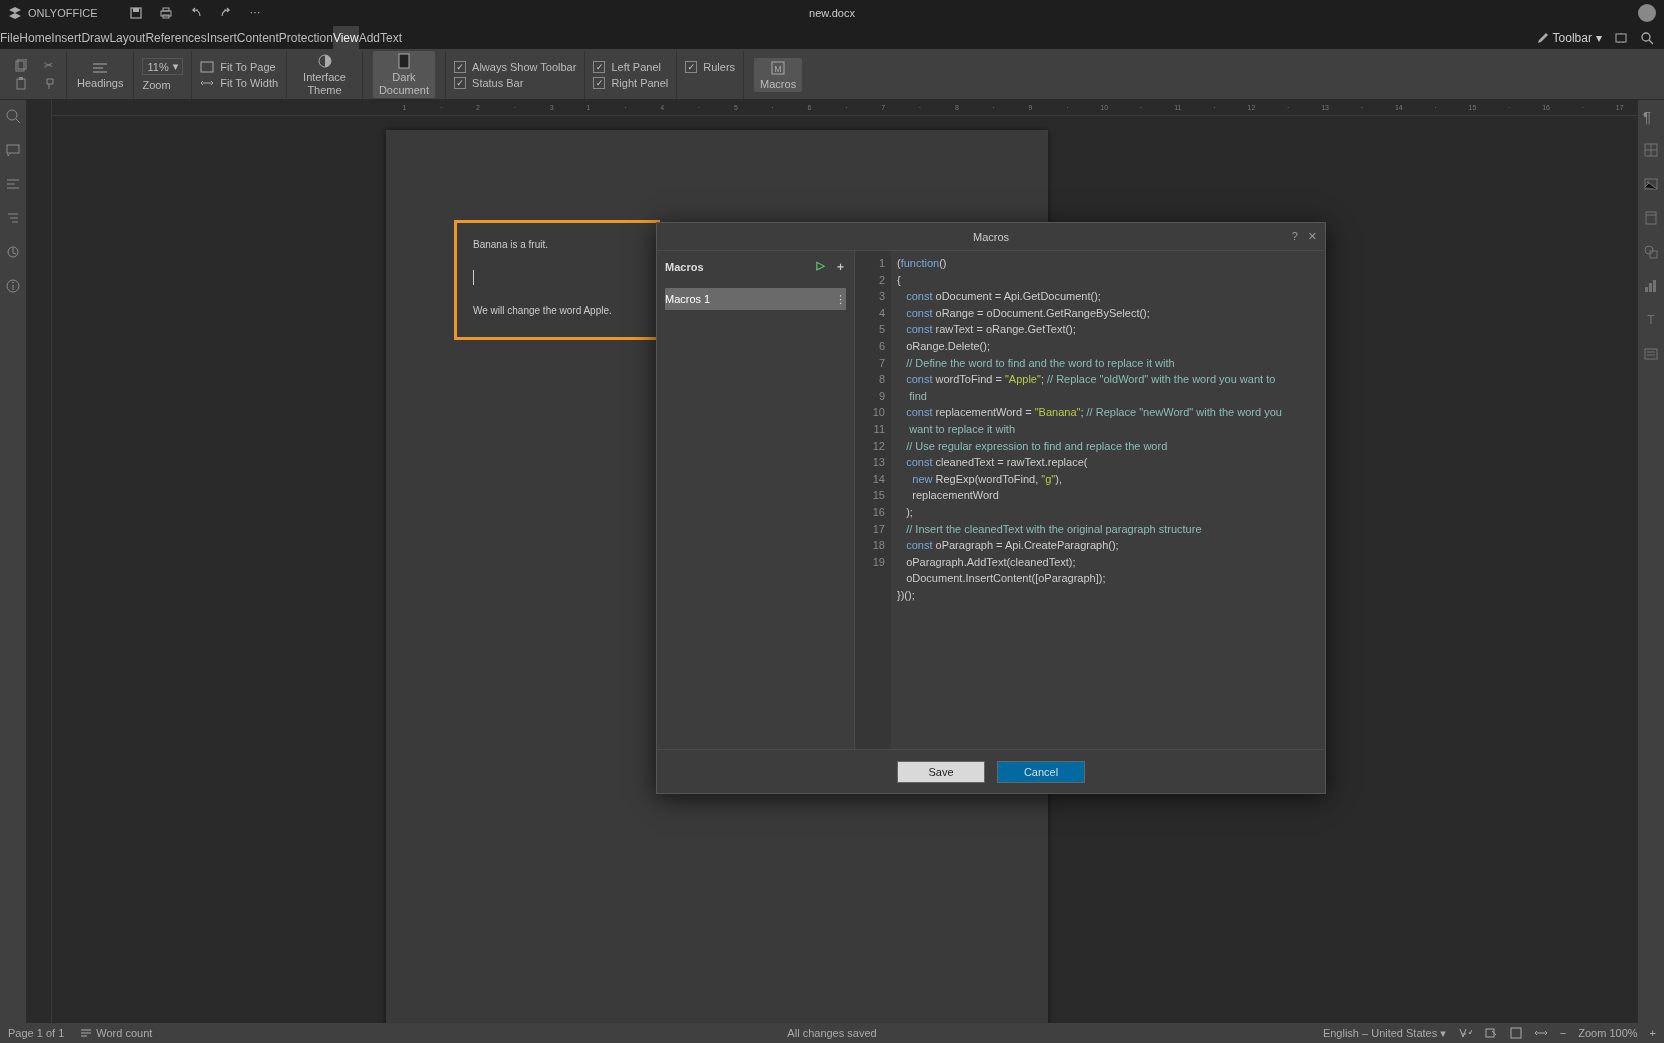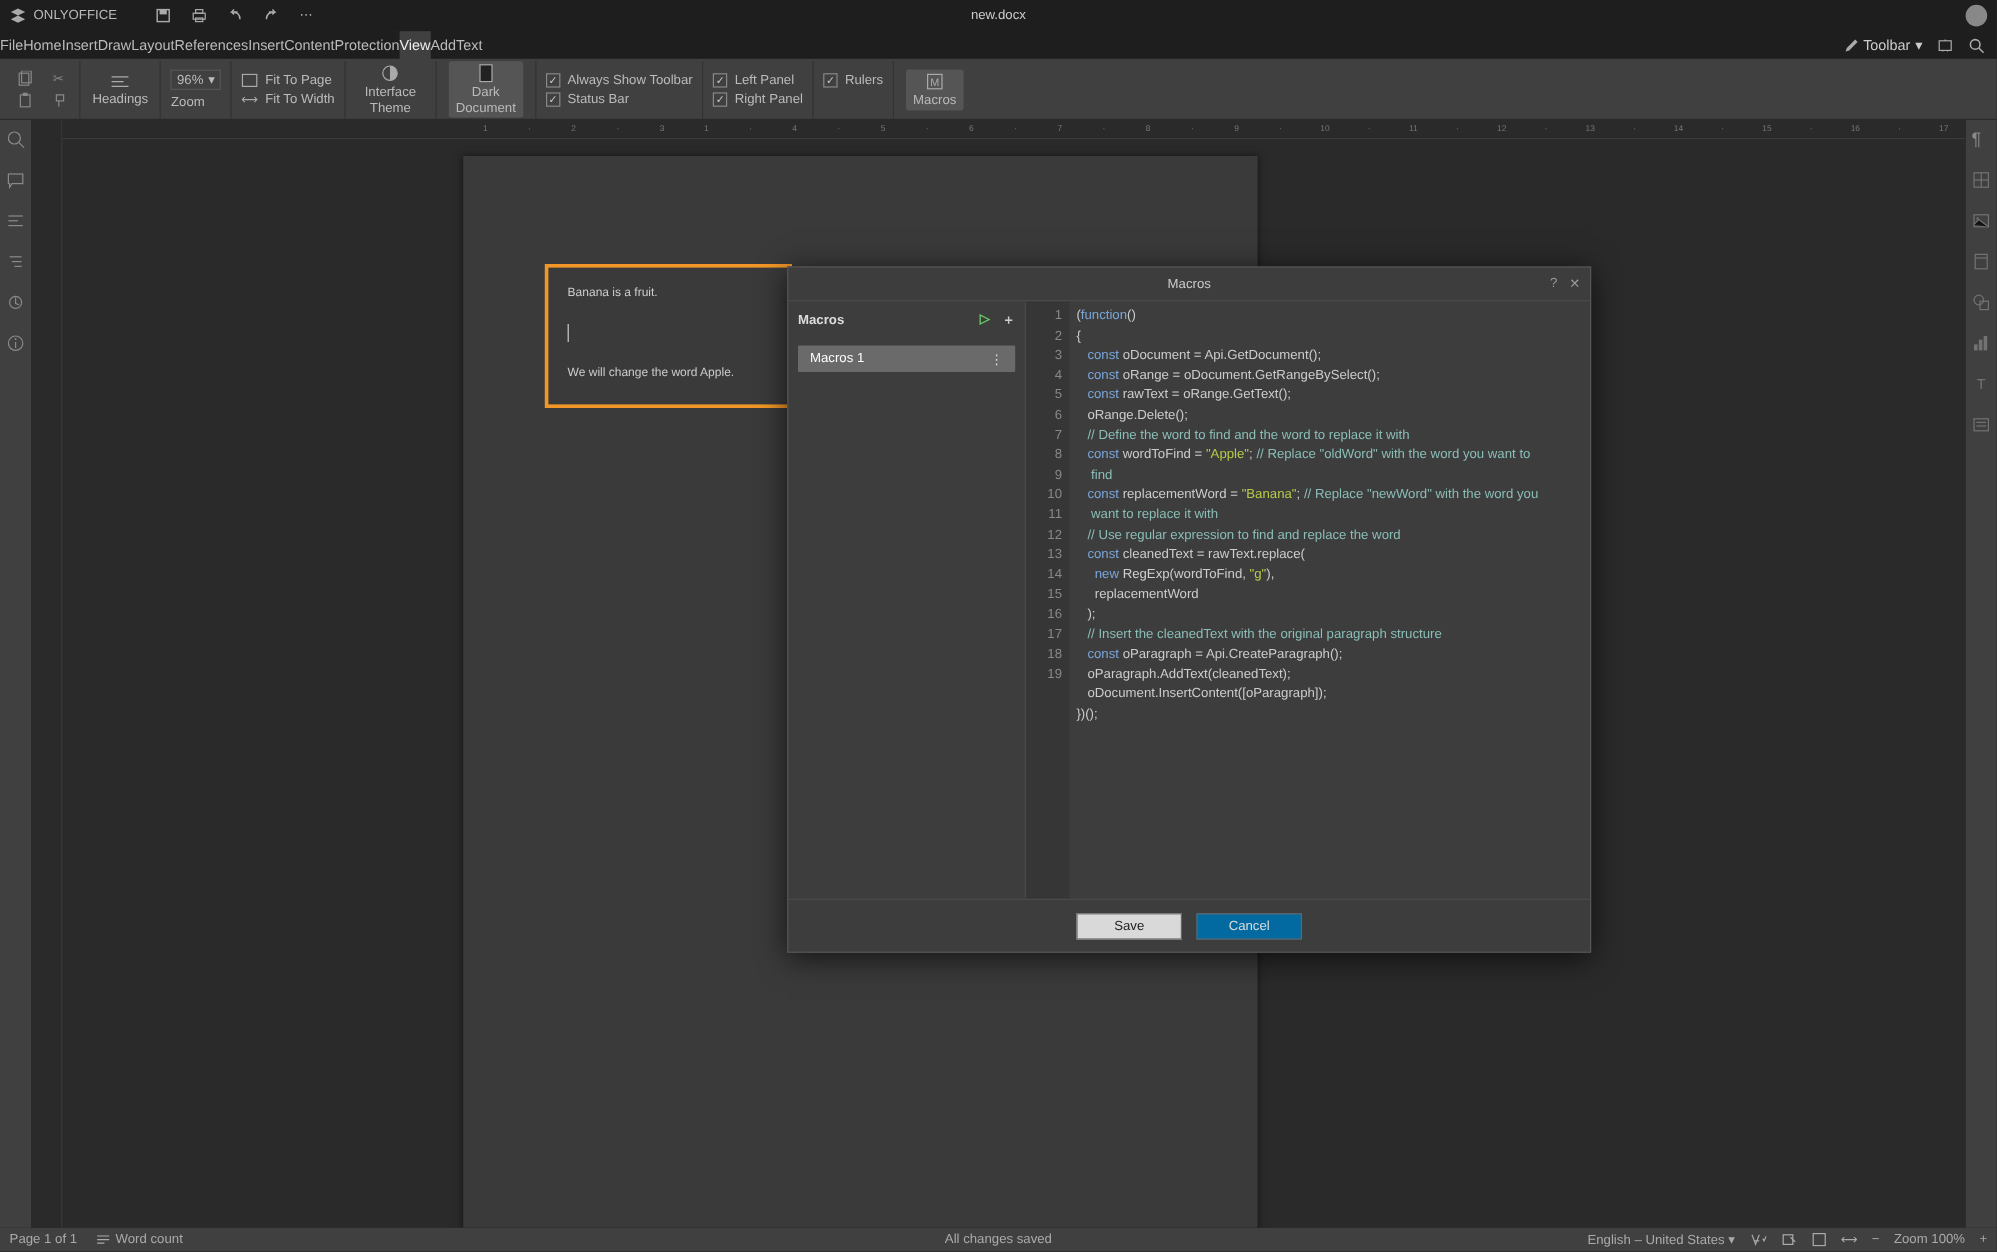--- a/index.html
+++ b/index.html
@@ -32,21 +32,21 @@
 .hruler span{display:inline-block;width:37px;text-align:center}
 .page{position:absolute;left:360px;top:30px;width:662px;height:900px;background:#3a3a3a;box-shadow:0 0 6px #0008}
 .hl-box{position:absolute;left:68px;top:90px;width:206px;height:120px;border:3px solid #f29727;padding:14px 16px;font-size:10px;color:#ccc;line-height:1.5}
 .hl-box .cursor{display:block;margin:18px 0;width:1px;height:15px;background:#ccc}
 .dialog{position:absolute;left:656px;top:122px;width:670px;height:572px;background:#3d3d3d;border:1px solid #555;box-shadow:0 4px 24px #000a;display:flex;flex-direction:column;font-size:11px}
 .dialog .titlebar2{height:28px;display:flex;align-items:center;justify-content:center;position:relative;border-bottom:1px solid #4a4a4a}
 .dialog .titlebar2 .acts{position:absolute;right:8px;display:flex;gap:10px}
 .dialog .body{flex:1;display:flex;overflow:hidden}
 .dialog .macro-list{width:198px;border-right:1px solid #4a4a4a;padding:8px}
 .dialog .macro-list .hdr{display:flex;align-items:center;justify-content:space-between;font-weight:bold;color:#ddd;margin-bottom:14px}
-.dialog .macro-item{background:#6a6a6a;height:22px;display:flex;align-items:center;padding:0 10px;color:#fff;border-radius:1px;justify-content:space-between}
+.dialog .macro-item{background:#6a6a6a;height:22px;display:flex;align-items:center;padding:0 0;color:#fff;border-radius:1px;justify-content:space-between}
 .dialog .editor{flex:1;display:flex;font-family:Consolas,Menlo,monospace;font-size:11px;overflow:hidden}
 .dialog .gutter{width:36px;background:#363636;text-align:right;padding:4px 6px 0 0;color:#888;line-height:16.6px}
 .dialog .code{flex:1;padding:4px 6px 0 6px;line-height:16.6px;color:#ccc;white-space:pre;overflow:hidden}
 .code .kw{color:#7aa6da}
 .code .fn{color:#d0d0d0}
 .code .str{color:#b9ca4a}
 .code .cm{color:#8abeb7}
 .dialog .footer{height:44px;border-top:1px solid #4a4a4a;display:flex;align-items:center;justify-content:center;gap:12px}
 .dlg-btn{width:88px;height:22px;border:1px solid #666;display:flex;align-items:center;justify-content:center;font-size:11px;cursor:pointer}
 .dlg-btn.primary{background:#d9d9d9;color:#222}
@@ -161,21 +161,21 @@
           <line x1="2" y1="3" x2="16" y2="3" stroke="#aaa"></line>
           <line x1="2" y1="7" x2="12" y2="7" stroke="#aaa"></line>
           <line x1="2" y1="11" x2="16" y2="11" stroke="#aaa"></line>
         </svg>
       </span>
     <span>Headings</span>
   </div>
   <div class="vgrp">
     <div class="row">
         <span class="zoom-box">
-          <span>96%</span>
+          <span>11%</span>
           <span>▾</span>
         </span>
       </div>
     <div class="row">
         <span>Zoom</span>
       </div>
   </div>
   <div class="vgrp">
     <div class="row">
         <svg width="14" height="12">

